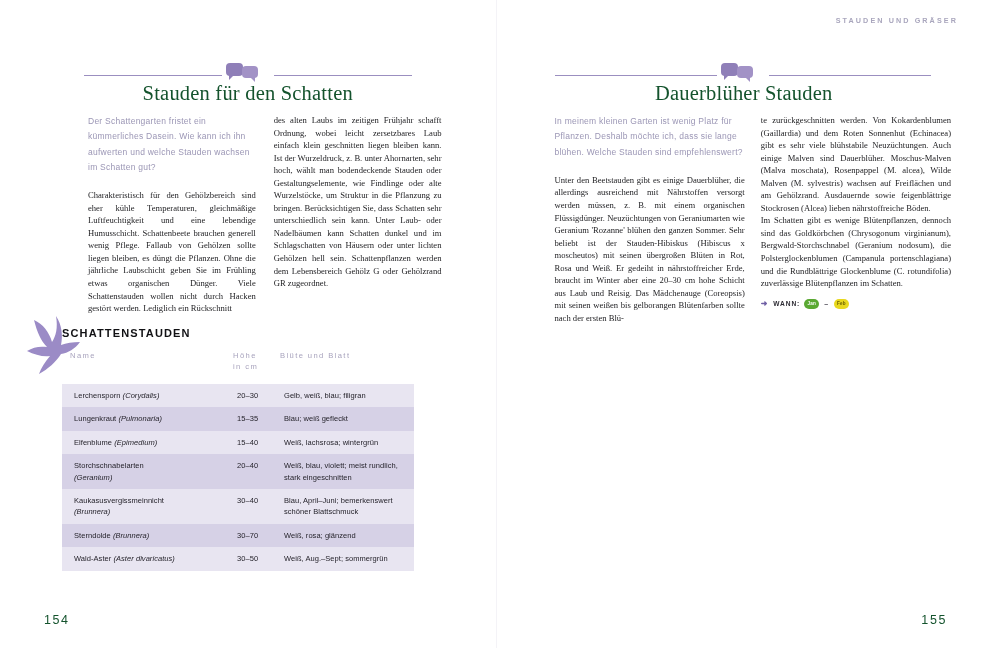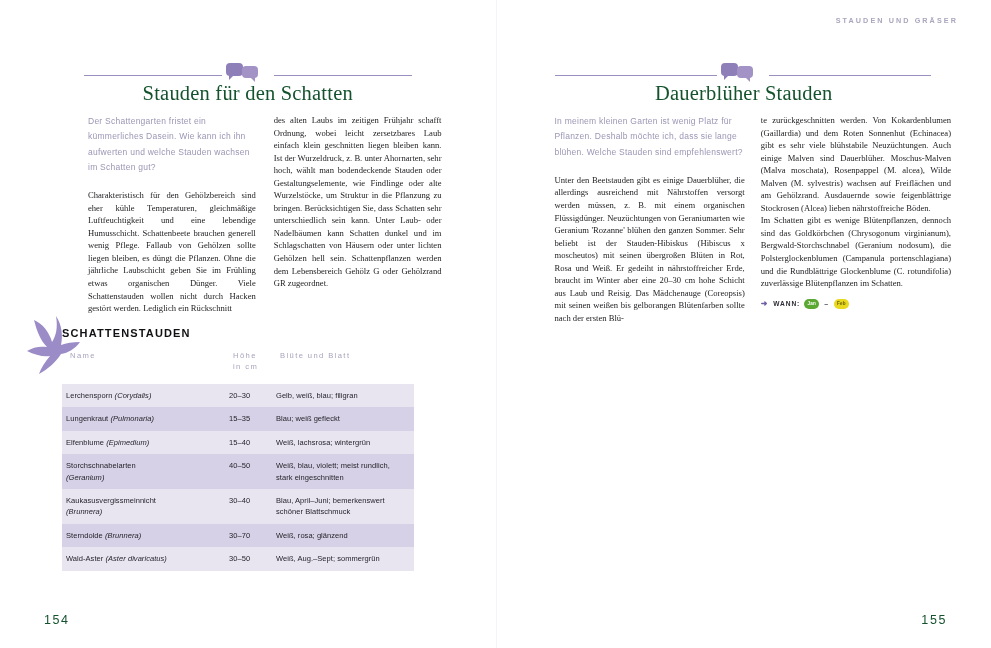--- a/index.html
+++ b/index.html
@@ -174,21 +174,21 @@
     text-align: left;
     padding: 0 0 12px 8px;
     vertical-align: top;
     line-height: 11px;
   }
   tbody td {
     font-family: "Liberation Sans", sans-serif;
     font-size: 7.5px;
     line-height: 11.4px;
     color: #26242c;
-    padding: 6px 8px 6px 4px;
+    padding: 6px 8px 6px 12px;
     vertical-align: top;
     letter-spacing: 0.05px;
   }
   tbody tr:nth-child(odd)  td { background: #e8e5f1; }
   tbody tr:nth-child(even) td { background: #d6d1e6; }
   tbody td em { font-style: italic; }
   .c-name   { width: 163px; }
   .c-height { width: 47px; }
   .c-bloom  { width: auto; }
 
@@ -272,21 +272,21 @@
               <em>(<span>Epimedium</span>)</em>
             </td>
             <td class="c-height">15–40</td>
             <td class="c-bloom">Weiß, lachsrosa; wintergrün</td>
           </tr>
           <tr>
             <td class="c-name">
               <span>Storchschnabelarten</span><br>
               <em>(<span>Geranium</span>)</em>
             </td>
-            <td class="c-height">40–50</td>
+            <td class="c-height">20–40</td>
             <td class="c-bloom">Weiß, blau, violett; meist rundlich, stark eingeschnitten</td>
           </tr>
           <tr>
             <td class="c-name">
               <span>Kaukasusvergissmeinnicht</span><br>
               <em>(<span>Brunnera</span>)</em>
             </td>
             <td class="c-height">30–40</td>
             <td class="c-bloom">Blau, April–Juni; bemerkenswert schöner Blattschmuck</td>
           </tr>

